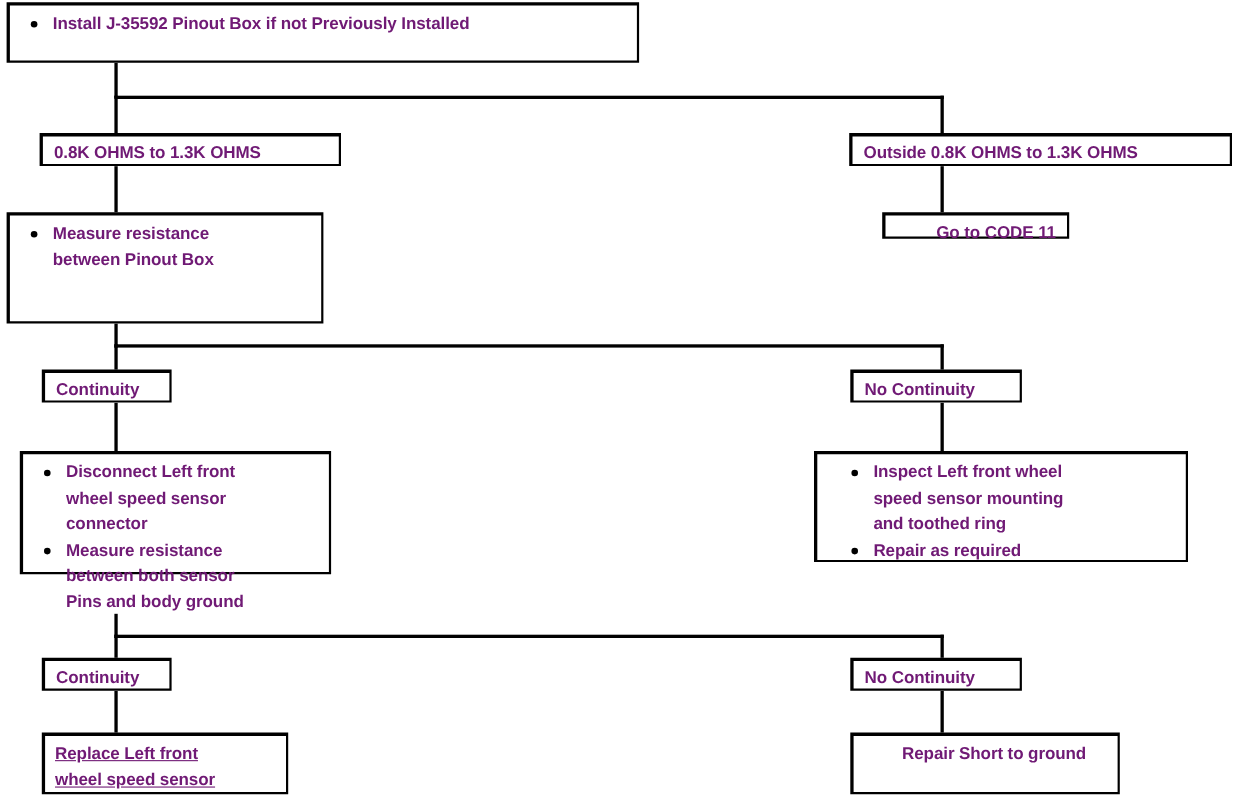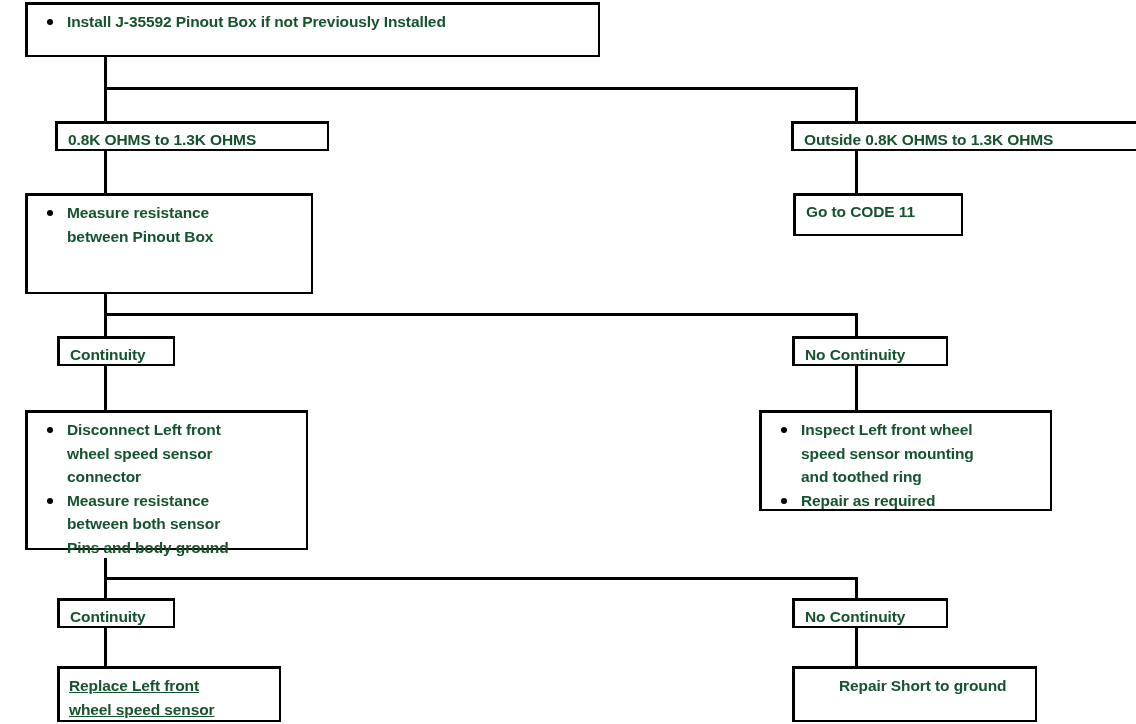--- a/index.html
+++ b/index.html
@@ -18,27 +18,26 @@
   }
 
   
   .node {
     position: absolute;
     box-sizing: border-box;
     background: #ffffff;
     border: 2px solid #000000;
     border-top-width: 3px;
     border-left-width: 3px;
-    color: #14532d;
+    color: #701a75;
     font-size: 15.5px;
     line-height: 1.52;
     font-weight: 600;
     letter-spacing: -0.1px;
     z-index: 3;
-    margin-left: 19px;
   }
   .node .pad {
     padding: 5px 9px 6px 9px;
   }
 
   
   .node.label .pad {
     padding: 4px 10px 5px 10px;
     white-space: nowrap;
   }
@@ -119,59 +118,59 @@
     <div class="pad">
       <ul class="bullets">
         <li>
           <span class="btext">Measure resistance</span>
           <span class="btext">between Pinout Box</span>
         </li>
       </ul>
     </div>
   </div>
 
-  <div class="node label" style="left:774px; top:193px; width:170px; height:43px;">
+  <div class="node label" style="left:802px; top:193px; width:170px; height:24px;text-align:right;">
     <div class="pad">Go to CODE 11</div>
   </div>
 
   <div class="vline" style="left:104px; top:294px; height:22px;"></div>
   <div class="hline" style="left:104px; top:313px; width:754px;"></div>
   <div class="vline" style="left:104px; top:313px; height:24px;"></div>
   <div class="vline" style="left:855px; top:313px; height:24px;"></div>
 
   <div class="node label" style="left:38px; top:336px; width:118px; height:30px;">
     <div class="pad">Continuity</div>
   </div>
 
   <div class="node label" style="left:773px; top:336px; width:156px; height:30px;">
     <div class="pad">No Continuity</div>
   </div>
 
   <div class="vline" style="left:104px; top:366px; height:45px;"></div>
 
   <div class="vline" style="left:855px; top:366px; height:45px;"></div>
 
-  <div class="node" style="left:6px; top:410px; width:283px; height:140px;">
+  <div class="node" style="left:18px; top:410px; width:283px; height:112px;">
     <div class="pad">
       <ul class="bullets">
         <li>
           <span class="btext">Disconnect Left front</span>
           <span class="btext">wheel speed sensor</span>
           <span class="btext">connector</span>
         </li>
         <li>
           <span class="btext">Measure resistance</span>
           <span class="btext">between both sensor</span>
           <span class="btext">Pins and body ground</span>
         </li>
       </ul>
     </div>
   </div>
 
-  <div class="node" style="left:740px; top:410px; width:293px; height:101px;">
+  <div class="node" style="left:740px; top:410px; width:340px; height:101px;padding-left:12px;">
     <div class="pad">
       <ul class="bullets">
         <li>
           <span class="btext">Inspect Left front wheel</span>
           <span class="btext">speed sensor mounting</span>
           <span class="btext">and toothed ring</span>
         </li>
         <li>
           <span class="btext">Repair as required</span>
         </li>

